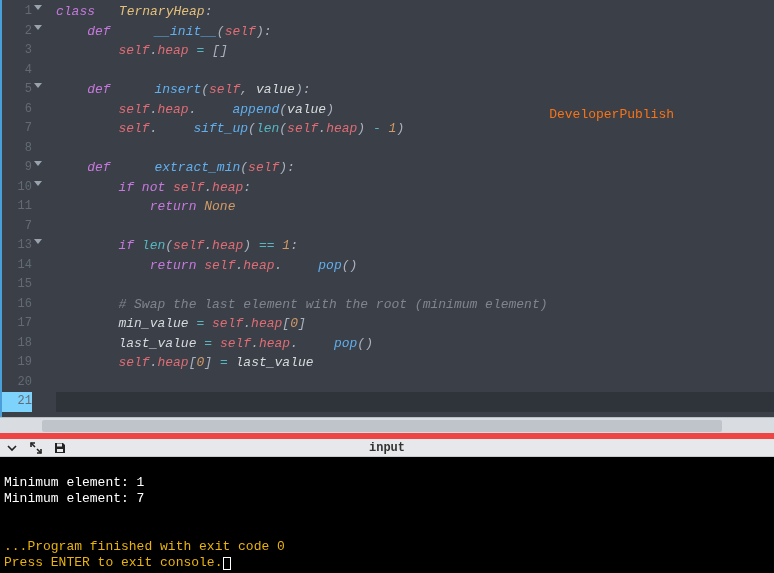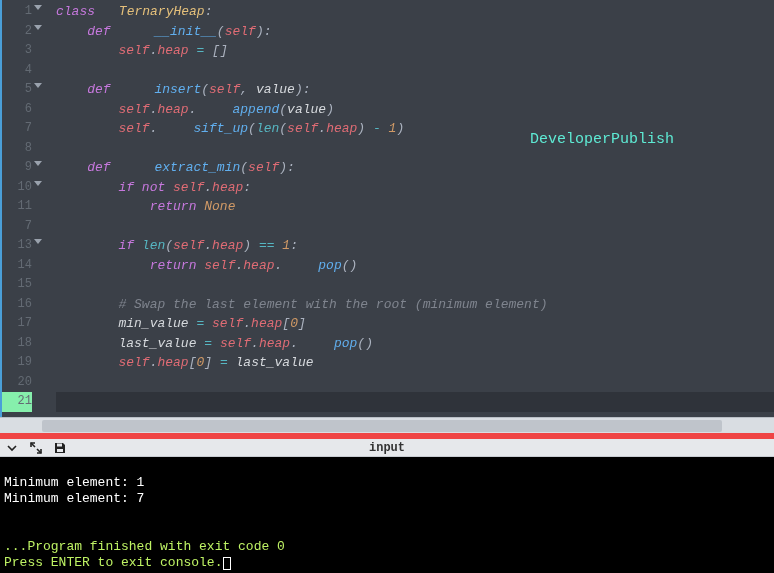--- a/index.html
+++ b/index.html
@@ -50,24 +50,23 @@
     line-height: 19.5px;
     color: #d6d9dd;
     white-space: pre;
     overflow: hidden;
     font-style: italic;
   }
   .watermark {
     position: absolute;
     right: 100px;
     top: 107px;
-    color: #5eead4;
+    color: #f97316;
     font-style: normal;
-    font-size: 15px;
-    margin-top: 24px;
+    font-size: 13px;
   }
   .kw { color: #c678dd; }
   .cls { color: #e5c07b; margin-left: 16px; }
   .fn { color: #61afef; margin-left: 36px; }
   .self { color: #e06c75; }
   .prop { color: #e06c75; }
   .num { color: #d19a66; }
   .op { color: #56b6c2; }
   .cmt { color: #7f848e; }
   .builtin { color: #56b6c2; }
@@ -118,21 +117,21 @@
     flex: 1;
     background: #000;
     color: #fff;
     font-family: 'Consolas', 'Courier New', monospace;
     font-size: 13px;
     padding: 2px 4px;
     line-height: 16px;
     white-space: pre;
     font-style: normal;
   }
-  .c-green { color: #bef264; }
+  .c-green { color: #eab308; }
   .cursor-box {
     display: inline-block;
     width: 8px; height: 13px;
     border: 1px solid #fff;
     vertical-align: text-bottom;
     margin-left: 1px;
   }
 </style>
 </head>
 <body>
@@ -152,21 +151,21 @@
       <div class="gutter-line">11</div>
       <div class="gutter-line">7</div>
       <div class="gutter-line">13<div class="fold"></div></div>
       <div class="gutter-line">14</div>
       <div class="gutter-line">15</div>
       <div class="gutter-line">16</div>
       <div class="gutter-line">17</div>
       <div class="gutter-line">18</div>
       <div class="gutter-line">19</div>
       <div class="gutter-line">20</div>
-      <div class="gutter-line" style="background: #86efac;">21</div>
+      <div class="gutter-line" style="background: #7dd3fc;">21</div>
     </div>
   <div class="code" id="code"><div style="height: 19.5px;"><span class="kw">class</span><span> </span><span class="cls">TernaryHeap</span><span class="pun">:</span></div><div style="height: 19.5px;"><span>    </span><span class="kw">def</span><span> </span><span class="fn">__init__</span><span class="pun">(</span><span class="self">self</span><span class="pun">):</span></div><div style="height: 19.5px;"><span>        </span><span class="self">self</span><span class="pun">.</span><span class="prop">heap</span><span> </span><span class="op">=</span><span> </span><span class="pun">[]</span></div><div style="height: 19.5px;">&nbsp;</div><div style="height: 19.5px;"><span>    </span><span class="kw">def</span><span> </span><span class="fn">insert</span><span class="pun">(</span><span class="self">self</span><span class="pun">, </span><span>value</span><span class="pun">):</span></div><div style="height: 19.5px;"><span>        </span><span class="self">self</span><span class="pun">.</span><span class="prop">heap</span><span class="pun">.</span><span class="fn">append</span><span class="pun">(</span><span>value</span><span class="pun">)</span></div><div style="height: 19.5px;"><span>        </span><span class="self">self</span><span class="pun">.</span><span class="fn">sift_up</span><span class="pun">(</span><span class="builtin">len</span><span class="pun">(</span><span class="self">self</span><span class="pun">.</span><span class="prop">heap</span><span class="pun">) </span><span class="op">-</span><span> </span><span class="num">1</span><span class="pun">)</span></div><div style="height: 19.5px;">&nbsp;</div><div style="height: 19.5px;"><span>    </span><span class="kw">def</span><span> </span><span class="fn">extract_min</span><span class="pun">(</span><span class="self">self</span><span class="pun">):</span></div><div style="height: 19.5px;"><span>        </span><span class="kw">if</span><span> </span><span class="kw">not</span><span> </span><span class="self">self</span><span class="pun">.</span><span class="prop">heap</span><span class="pun">:</span></div><div style="height: 19.5px;"><span>            </span><span class="kw">return</span><span> </span><span class="const">None</span></div><div style="height: 19.5px;">&nbsp;</div><div style="height: 19.5px;"><span>        </span><span class="kw">if</span><span> </span><span class="builtin">len</span><span class="pun">(</span><span class="self">self</span><span class="pun">.</span><span class="prop">heap</span><span class="pun">) </span><span class="op">==</span><span> </span><span class="num">1</span><span class="pun">:</span></div><div style="height: 19.5px;"><span>            </span><span class="kw">return</span><span> </span><span class="self">self</span><span class="pun">.</span><span class="prop">heap</span><span class="pun">.</span><span class="fn">pop</span><span class="pun">()</span></div><div style="height: 19.5px;">&nbsp;</div><div style="height: 19.5px;"><span>        </span><span class="cmt"># Swap the last element with the root (minimum element)</span></div><div style="height: 19.5px;"><span>        </span><span>min_value </span><span class="op">=</span><span> </span><span class="self">self</span><span class="pun">.</span><span class="prop">heap</span><span class="pun">[</span><span class="num">0</span><span class="pun">]</span></div><div style="height: 19.5px;"><span>        </span><span>last_value </span><span class="op">=</span><span> </span><span class="self">self</span><span class="pun">.</span><span class="prop">heap</span><span class="pun">.</span><span class="fn">pop</span><span class="pun">()</span></div><div style="height: 19.5px;"><span>        </span><span class="self">self</span><span class="pun">.</span><span class="prop">heap</span><span class="pun">[</span><span class="num">0</span><span class="pun">] </span><span class="op">=</span><span> </span><span>last_value</span></div><div style="height: 19.5px;">&nbsp;</div><div style="height: 19.5px; background: rgb(47, 51, 58);">&nbsp;</div></div>
   <div class="watermark">DeveloperPublish</div>
 </div>
 
 <div class="hscroll">
   <div class="hscroll-thumb"></div>
 </div>
 
 <div class="console-toolbar">

